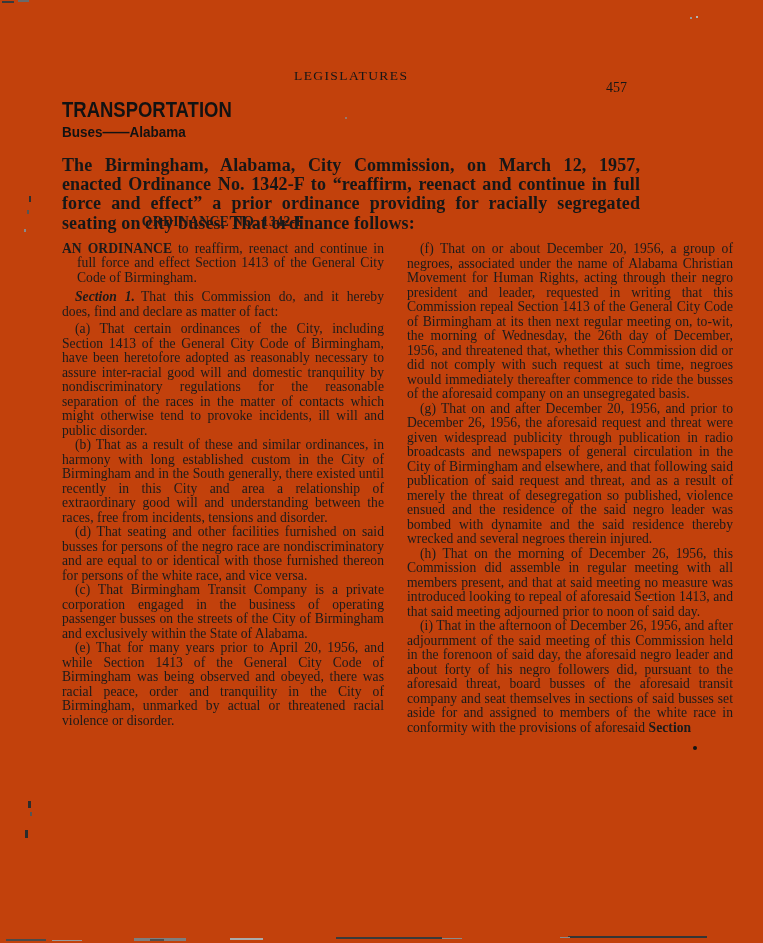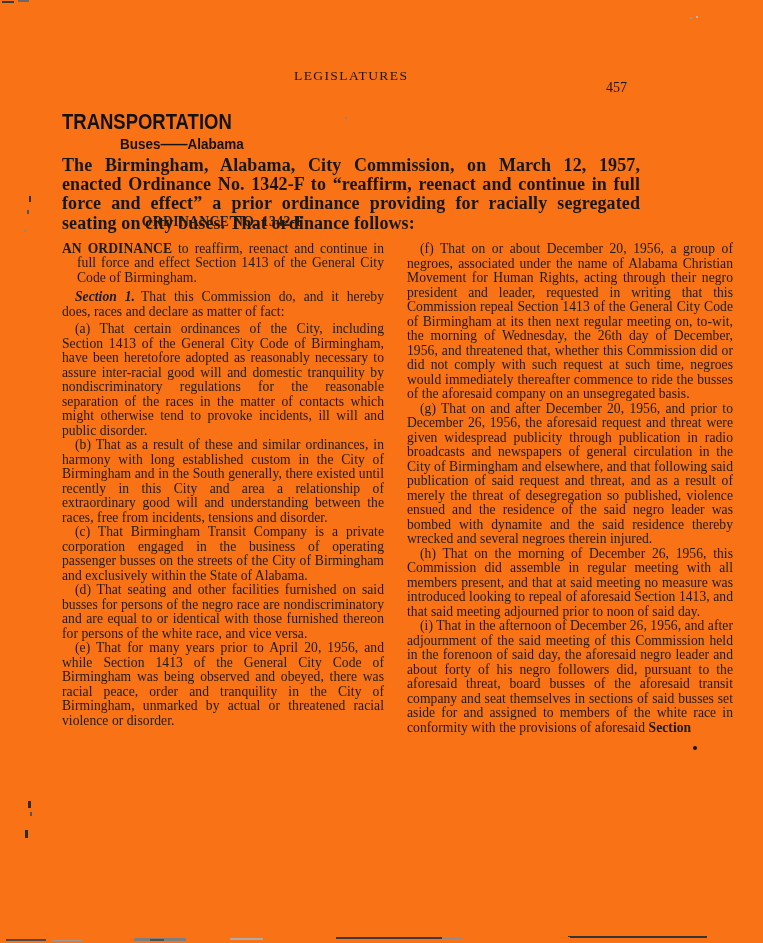--- a/index.html
+++ b/index.html
@@ -1,27 +1,27 @@
 <!DOCTYPE html>
 <html><head>
 <meta charset="utf-8">
 <style>
   html,body{margin:0;padding:0;background:#fbfbf9;}
   .page{
-    position:relative;width:763px;height:943px;background:#f97316;
+    position:relative;width:763px;height:943px;background:#c2410c;
     font-family:"Liberation Serif", serif;color:#1a1a1a;overflow:hidden;
   }
   
   .rh-title{
     position:absolute;left:294px;top:68px;font-size:13.5px;letter-spacing:1.4px;
     color:#161616;
   }
   .rh-page{position:absolute;left:606px;top:80px;font-size:14px;color:#161616;}
   
-  .sec-head{position:absolute;left:62px;top:110px;text-align:right;}
+  .sec-head{position:absolute;left:62px;top:98px;}
   .doc-title{
     font-family:"Liberation Sans", sans-serif;font-weight:bold;font-size:22px;
     line-height:24px;color:#121212;transform:scaleX(0.84);transform-origin:0 50%;
     white-space:nowrap;
   }
   .doc-subtitle{
     font-family:"Liberation Sans", sans-serif;font-weight:bold;font-size:15px;
     line-height:17px;color:#121212;transform:scaleX(0.90);transform-origin:0 50%;
     white-space:nowrap;margin-top:1px;
   }
@@ -61,25 +61,25 @@
   <div class="sec-head">
     <div class="doc-title">TRANSPORTATION</div>
     <div class="doc-subtitle">Buses——Alabama</div>
   </div>
 
   <p class="intro">The Birmingham, Alabama, City Commission, on March 12, 1957, enacted Ordinance No. 1342-F to “reaffirm, reenact and continue in full force and effect” a prior ordinance providing for racially segregated seating on city buses. That ordinance follows:</p>
 
   <div class="col col-left">
     <div class="ord-heading">ORDINANCE NO. 1342-F</div>
     <p class="hang"><span class="b">AN ORDINANCE</span><span> to reaffirm, reenact and continue in full force and effect Section 1413 of the General City Code of Birmingham.</span></p>
-    <p class="para para-s1"><span class="b lead">Section 1.</span><span>That this Commission do, and it hereby does, races and declare as matter of fact:</span></p>
+    <p class="para para-s1"><span class="b lead">Section 1.</span><span>That this Commission do, and it hereby does, find and declare as matter of fact:</span></p>
     <p class="para">(a) That certain ordinances of the City, including Section 1413 of the General City Code of Birmingham, have been heretofore adopted as reasonably necessary to assure inter-racial good will and domestic tranquility by nondiscriminatory regulations for the reasonable separation of the races in the matter of contacts which might otherwise tend to provoke incidents, ill will and public disorder.</p>
     <p class="para">(b) That as a result of these and similar ordinances, in harmony with long established custom in the City of Birmingham and in the South generally, there existed until recently in this City and area a relationship of extraordinary good will and understanding between the races, free from incidents, tensions and disorder.</p>
+    <p class="para">(d) That seating and other facilities furnished on said busses for persons of the negro race are nondiscriminatory and are equal to or identical with those furnished thereon for persons of the white race, and vice versa.</p>
     <p class="para">(c) That Birmingham Transit Company is a private corporation engaged in the business of operating passenger busses on the streets of the City of Birmingham and exclusively within the State of Alabama.</p>
-    <p class="para">(d) That seating and other facilities furnished on said busses for persons of the negro race are nondiscriminatory and are equal to or identical with those furnished thereon for persons of the white race, and vice versa.</p>
     <p class="para">(e) That for many years prior to April 20, 1956, and while Section 1413 of the General City Code of Birmingham was being observed and obeyed, there was racial peace, order and tranquility in the City of Birmingham, unmarked by actual or threatened racial violence or disorder.</p>
   </div>
 
   <div class="col col-right">
     <p class="para">(f) That on or about December 20, 1956, a group of negroes, associated under the name of Alabama Christian Movement for Human Rights, acting through their negro president and leader, requested in writing that this Commission repeal Section 1413 of the General City Code of Birmingham at its then next regular meeting on, to-wit, the morning of Wednesday, the 26th day of December, 1956, and threatened that, whether this Commission did or did not comply with such request at such time, negroes would immediately thereafter commence to ride the busses of the aforesaid company on an unsegregated basis.</p>
     <p class="para">(g) That on and after December 20, 1956, and prior to December 26, 1956, the aforesaid request and threat were given widespread publicity through publication in radio broadcasts and newspapers of general circulation in the City of Birmingham and elsewhere, and that following said publication of said request and threat, and as a result of merely the threat of desegregation so published, violence ensued and the residence of the said negro leader was bombed with dynamite and the said residence thereby wrecked and several negroes therein injured.</p>
     <p class="para">(h) That on the morning of December 26, 1956, this Commission did assemble in regular meeting with all members present, and that at said meeting no measure was introduced looking to repeal of aforesaid Section 1413, and that said meeting adjourned prior to noon of said day.</p>
     <p class="para"><span>(i) That in the afternoon of December 26, 1956, and after adjournment of the said meeting of this Commission held in the forenoon of said day, the aforesaid negro leader and about forty of his negro followers did, pursuant to the aforesaid threat, board busses of the aforesaid transit company and seat themselves in sections of said busses set aside for and assigned to members of the white race in conformity with the provisions of aforesaid </span><span class="b">Section</span></p>
   </div>
 

